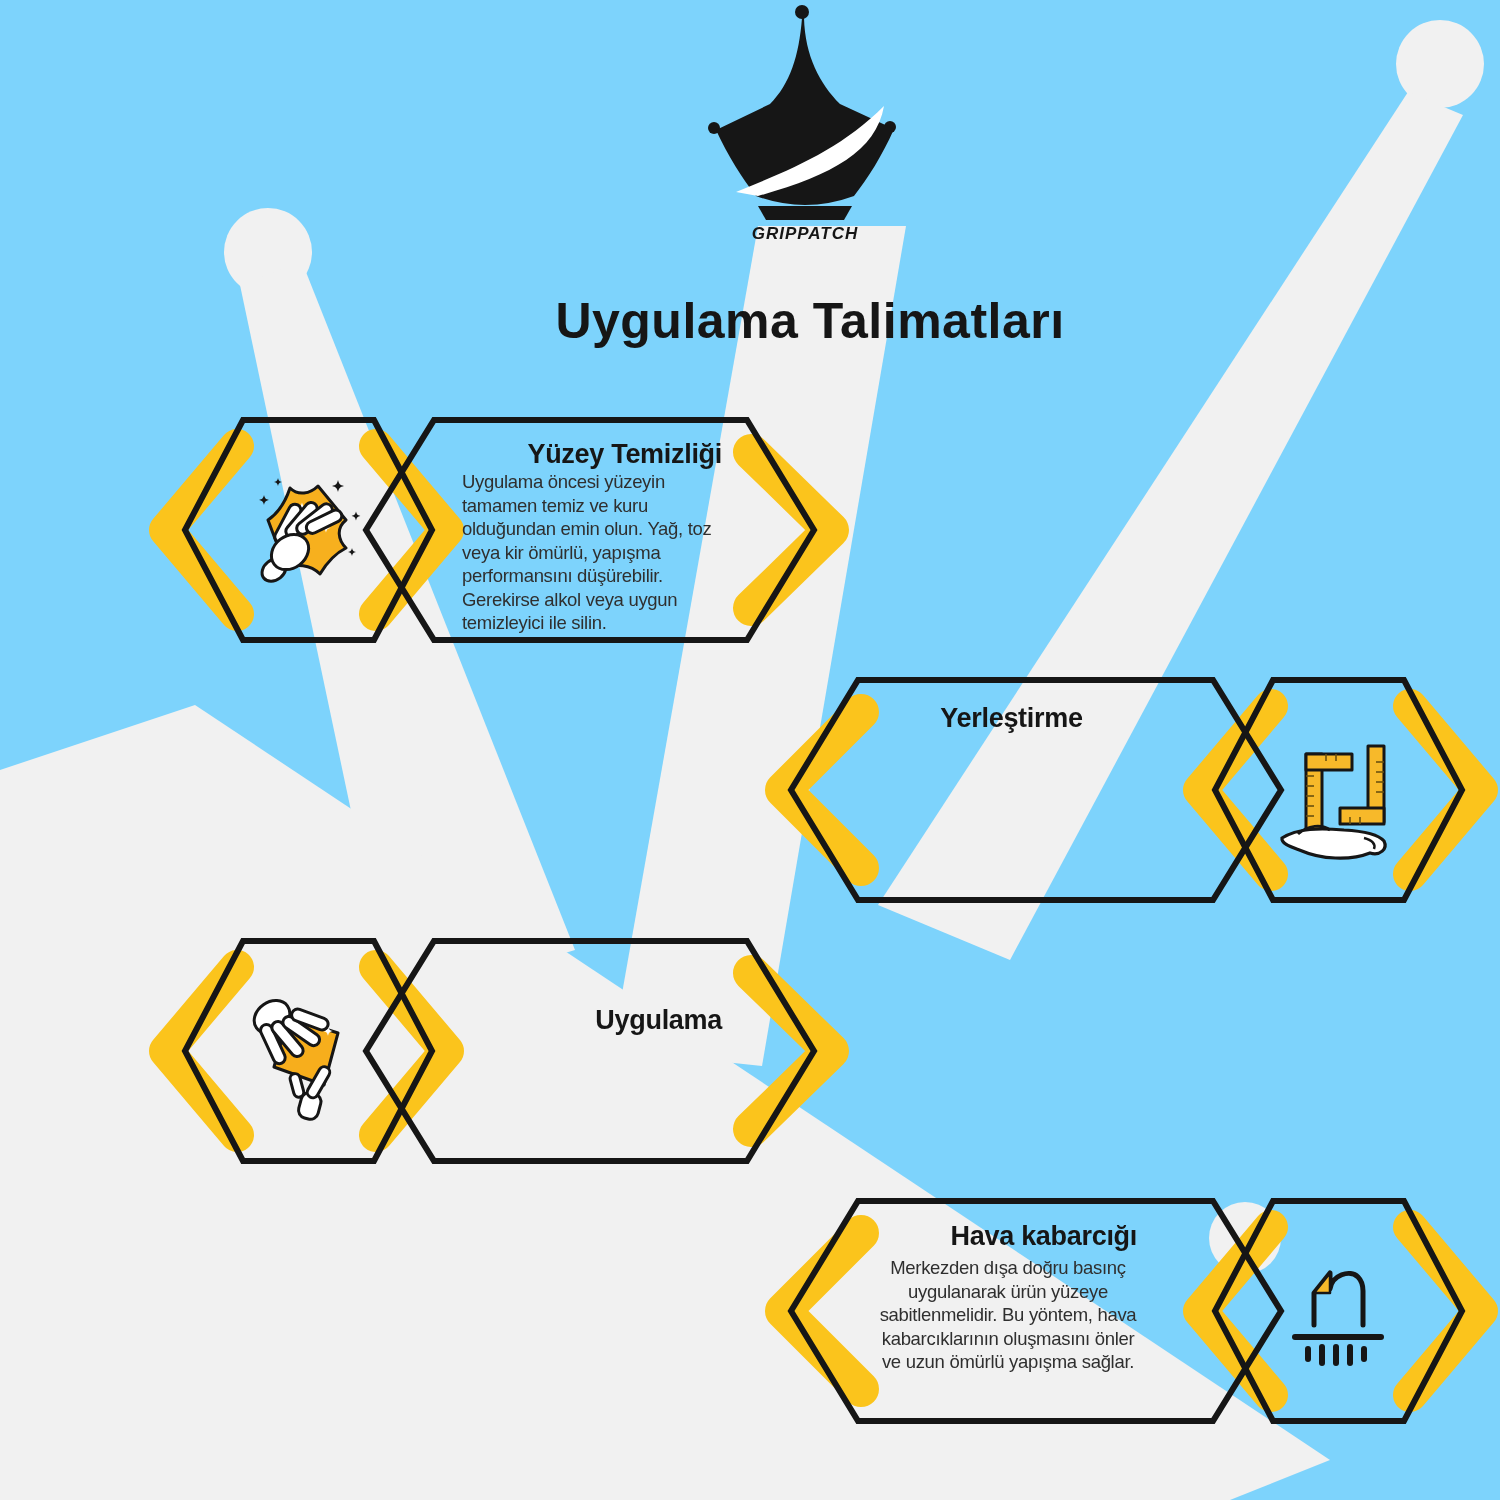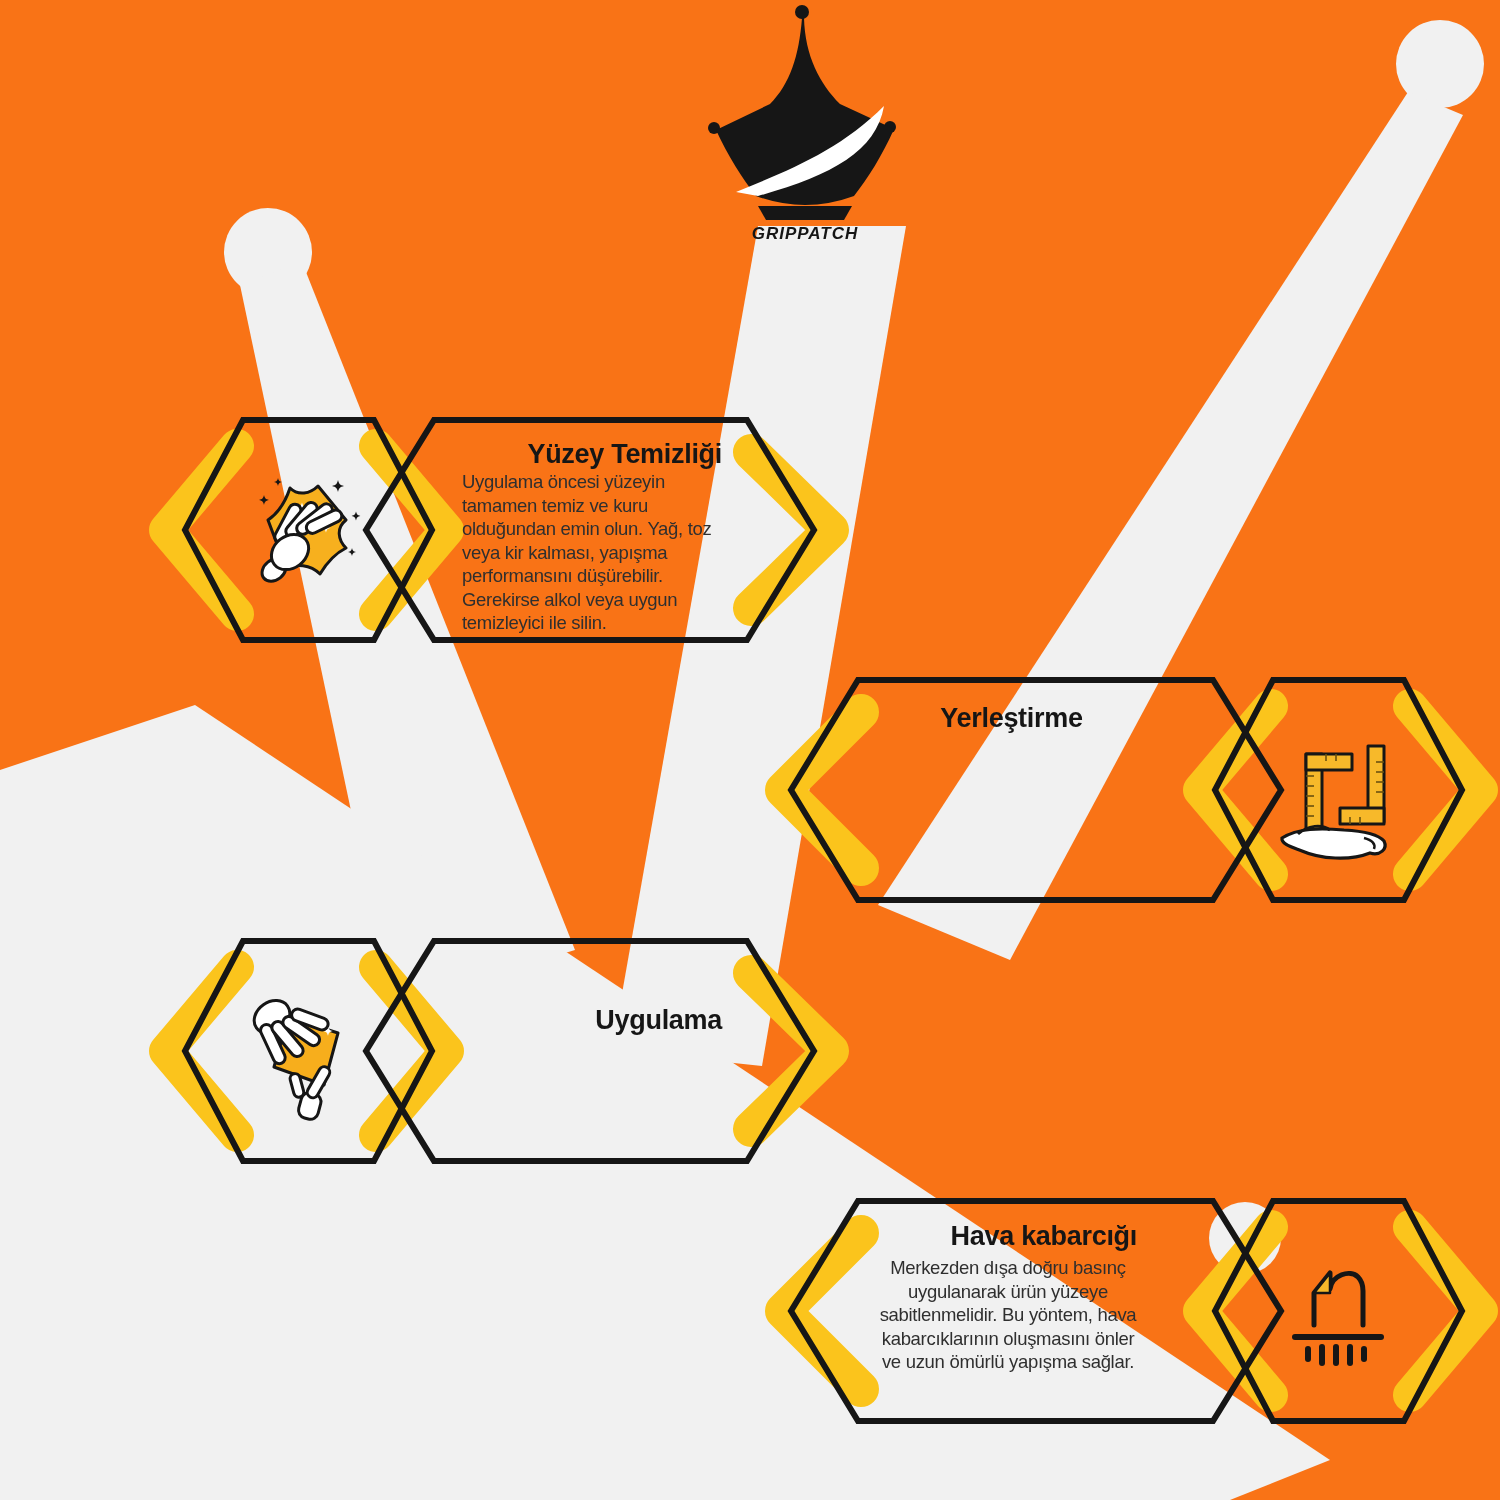--- a/index.html
+++ b/index.html
@@ -1,16 +1,16 @@
 <!DOCTYPE html>
 <html><head>
 <meta charset="utf-8">
 <style>
   html,body{margin:0;padding:0;background:#fff;}
-  .page{position:relative;width:1500px;height:1500px;background:#f97316;overflow:hidden;
+  .page{position:relative;width:1500px;height:1500px;background:#7dd3fc;overflow:hidden;
         font-family:"Liberation Sans",sans-serif;}
   .abs{position:absolute;}
   svg.bg{position:absolute;left:0;top:0;}
   .main-title{font-size:50px;font-weight:bold;color:#161616;text-align:center;letter-spacing:0.5px;}
   .card-title{font-size:27px;font-weight:bold;color:#161616;letter-spacing:-0.3px;line-height:32px;text-align:right;}
   .card-body{font-size:18.5px;line-height:23.5px;color:#2f2f2f;letter-spacing:-0.3px;}
   .ta-r{text-align:right;}
 </style>
 </head>
 <body>
@@ -139,23 +139,24 @@
         <line x1="40" y1="108" x2="40" y2="118"></line>
         <line x1="54" y1="106" x2="54" y2="122"></line>
         <line x1="68" y1="106" x2="68" y2="122"></line>
         <line x1="82" y1="106" x2="82" y2="122"></line>
         <line x1="96" y1="108" x2="96" y2="118"></line>
       </g>
     </g>
   </g>
 </svg>
 
+<div class="abs main-title" style="left:460px;top:292px;width:700px;">Uygulama Talimatları</div>
 
 <div class="abs card-title" style="left:462px;top:438px;width:260px;">Yüzey Temizliği</div>
-<div class="abs card-body" style="left:462px;top:470px;width:252px;">Uygulama öncesi yüzeyin tamamen temiz ve kuru olduğundan emin olun. Yağ, toz veya kir kalması, yapışma performansını düşürebilir. Gerekirse alkol veya uygun temizleyici ile silin.</div>
+<div class="abs card-body" style="left:462px;top:470px;width:252px;">Uygulama öncesi yüzeyin tamamen temiz ve kuru olduğundan emin olun. Yağ, toz veya kir ömürlü, yapışma performansını düşürebilir. Gerekirse alkol veya uygun temizleyici ile silin.</div>
 
 <div class="abs card-title ta-r" style="left:885px;top:702px;width:253px;text-align:center;">Yerleştirme</div>
 
 <div class="abs card-title" style="left:462px;top:962px;width:260px;margin-top:42px;">Uygulama</div>
 
 <div class="abs card-title ta-r" style="left:884px;top:1220px;width:253px;">Hava kabarcığı</div>
 <div class="abs card-body ta-r" style="left:878px;top:1256px;width:260px;text-align:center;">Merkezden dışa doğru basınç uygulanarak ürün yüzeye sabitlenmelidir. Bu yöntem, hava kabarcıklarının oluşmasını önler ve uzun ömürlü yapışma sağlar.</div>
 
 </div>
 

